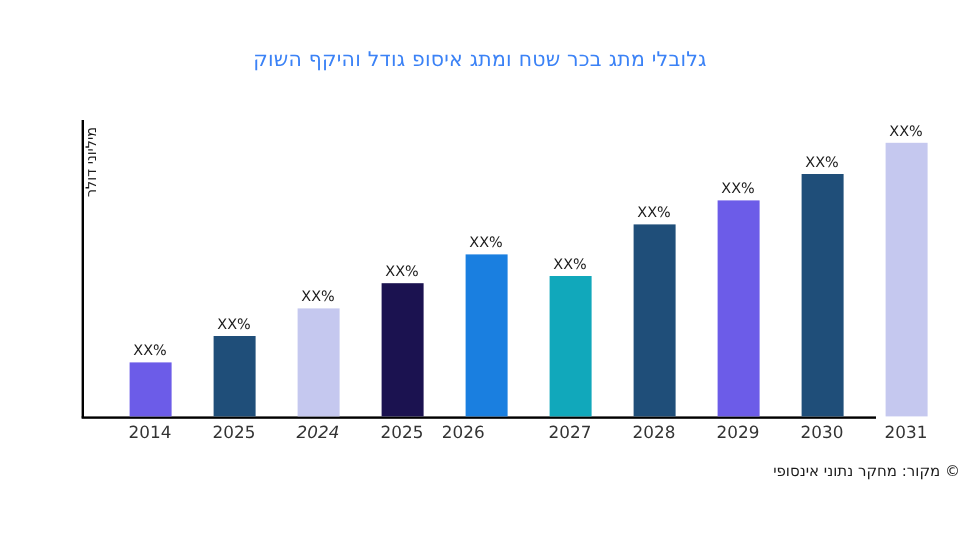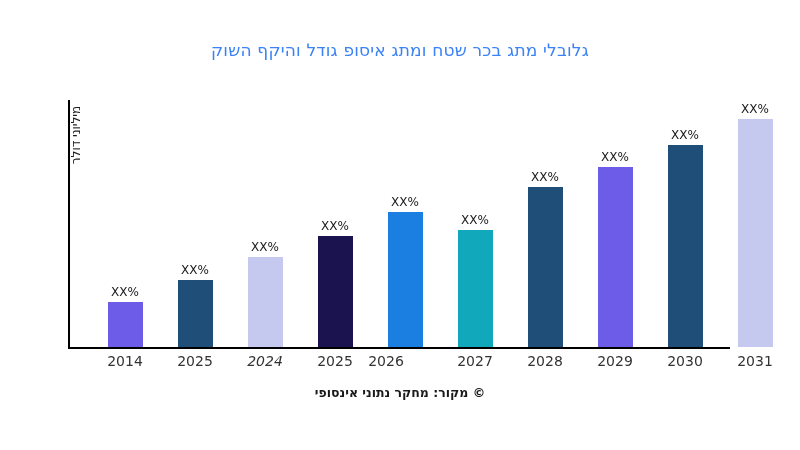--- a/index.html
+++ b/index.html
@@ -128,26 +128,25 @@
     color: #e8201a;
     white-space: nowrap;
   }
 
   
   #source-note {
     position: absolute;
     left: 0;
     top: 385px;
     width: 800px;
-    text-align: center;
+    text-align: right;
     direction: rtl;
     font-size: 12.5px;
     color: #1a1a1a;
     white-space: nowrap;
-    font-weight: bold;
   }
 </style>
 </head>
 <body>
 
 <div id="chart-root">
 
   <div id="chart-title">גלובלי מתג בכר שטח ומתג איסופ גודל והיקף השוק</div>
 
   <div id="y-axis-title">מיליוני דולר</div>

